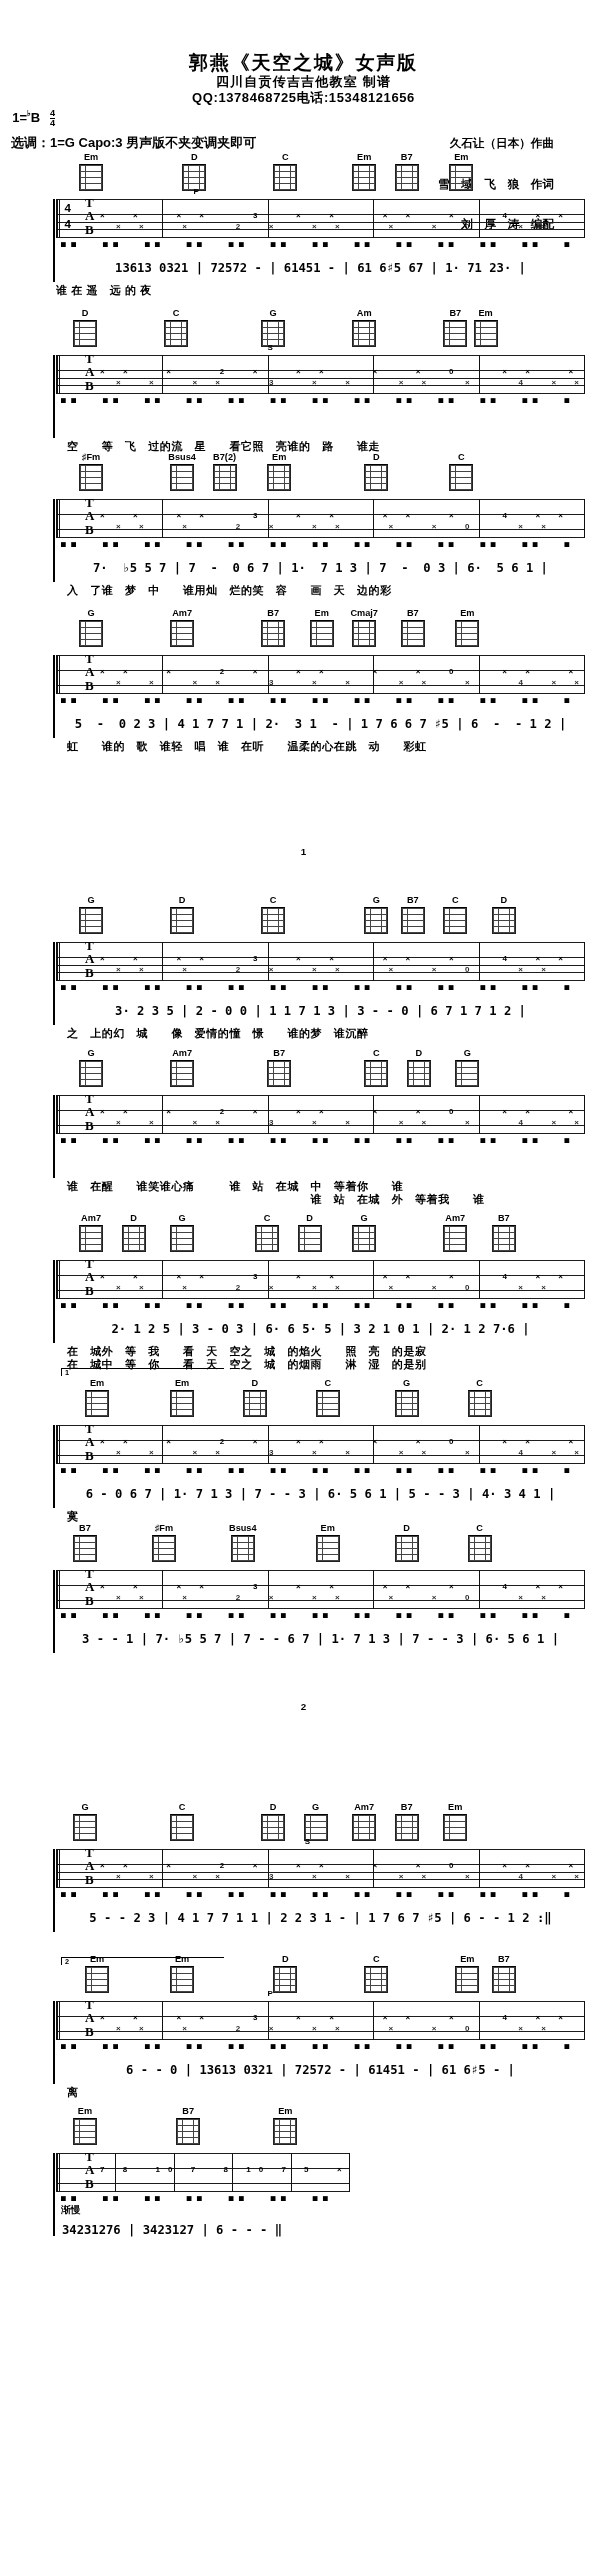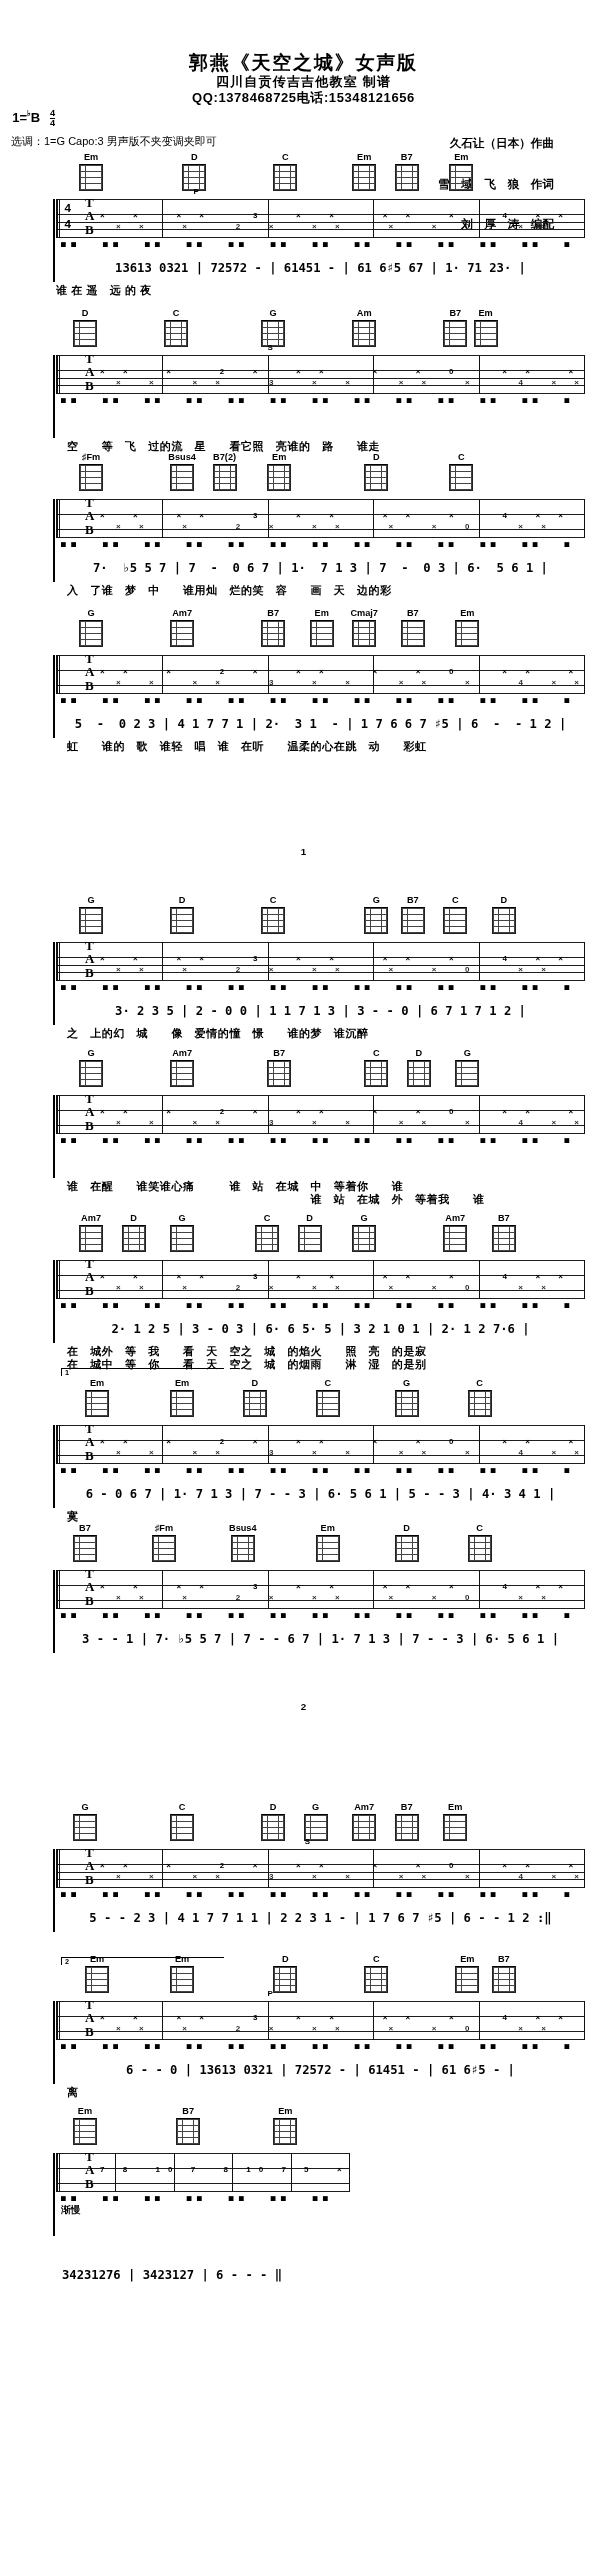--- a/index.html
+++ b/index.html
@@ -14,21 +14,21 @@
     font-size:13px;font-weight:700;letter-spacing:1.2px;}
   .hdr-contact{position:absolute;top:89px;left:0;width:100%;text-align:center;
     font-size:13px;font-weight:700;letter-spacing:0.6px;}
   .hdr-key{position:absolute;left:12.2px;top:109px;font-size:13px;font-weight:700;white-space:nowrap;}
   .hdr-key .flat{font-size:8px;vertical-align:super;}
   .frac{display:inline-block;vertical-align:middle;margin-left:6.1px;text-align:center;}
   .frac span{display:block;font-size:9.2px;line-height:8.6px;font-weight:700;}
   .frac .den{border-top:1.2px solid #000;}
   .hdr-credits{position:absolute;right:53px;top:109px;text-align:right;
     font-size:11.6px;font-weight:700;line-height:13.5px;white-space:pre;}
-  .hdr-tuning{position:absolute;left:11px;top:134px;font-size:11px;font-weight:400;}
+  .hdr-tuning{position:absolute;left:11px;top:134px;font-size:13px;font-weight:700;}
   .pagenum{position:absolute;left:0;width:100%;text-align:center;font-size:9.8px;font-weight:700;}
   .pg1{top:846px;} .pg2{top:1701px;}
   
   .system{position:absolute;left:0;width:607px;height:183px;}
   .chord{position:absolute;top:0;width:44px;margin-left:-22px;text-align:center;}
   .chord-name{display:block;font-size:9.2px;font-weight:700;line-height:9.2px;font-family:"Liberation Sans",sans-serif;}
   .chord-grid{width:22px;height:24.5px;margin:1.8px auto 0;
     border-left:0.6px solid #222;border-right:0.6px solid #222;border-bottom:0.6px solid #222;border-top:1.2px solid #000;
     background-image:repeating-linear-gradient(to right,#444 0 0.6px,transparent 0.6px 5.3px),
                      repeating-linear-gradient(to bottom,#444 0 0.6px,transparent 0.6px 6px);}
@@ -45,21 +45,21 @@
   .marks.m2{top:22.6px;padding-left:16px;opacity:.85;}
   .time{position:absolute;left:8.6px;top:0.6px;}
   .time span{display:block;font-size:11.6px;font-weight:700;line-height:16px;}
   .tech{position:absolute;top:-12.2px;font-size:8px;font-weight:700;}
   .beams{position:absolute;left:61px;right:37px;top:87px;font-size:6.1px;letter-spacing:5.5px;
     white-space:pre;overflow:hidden;color:#000;}
   .system--narrow .beams{right:269px;}
   .notation{position:absolute;left:56px;right:22px;top:108px;text-align:center;
     font-family:"DejaVu Sans Mono",monospace;font-size:12.2px;font-weight:700;
     white-space:pre;overflow:hidden;}
-  .system--narrow .notation{right:245px;top:116px;text-align:left;padding-left:6px;margin-top:45px;}
+  .system--narrow .notation{right:245px;top:116px;text-align:left;padding-left:6px;}
   .lyr{position:absolute;left:56px;right:22px;top:130px;font-size:11px;font-weight:700;
     letter-spacing:0.6px;white-space:pre;overflow:hidden;}
   .lyr.l2{top:143px;}
   .lyr--l{text-align:left;padding-left:11px;}
   .lyr--r{text-align:left;padding-right:37px;}
   .volta{position:absolute;left:61px;top:154px;width:159px;height:6.7px;
     border-top:1.2px solid #000;border-left:1.2px solid #000;
     font-size:7.3px;font-weight:700;line-height:7.3px;padding-left:3.1px;}
   .slowmark{position:absolute;left:61px;top:97px;font-size:9.8px;font-weight:700;}
 </style>

